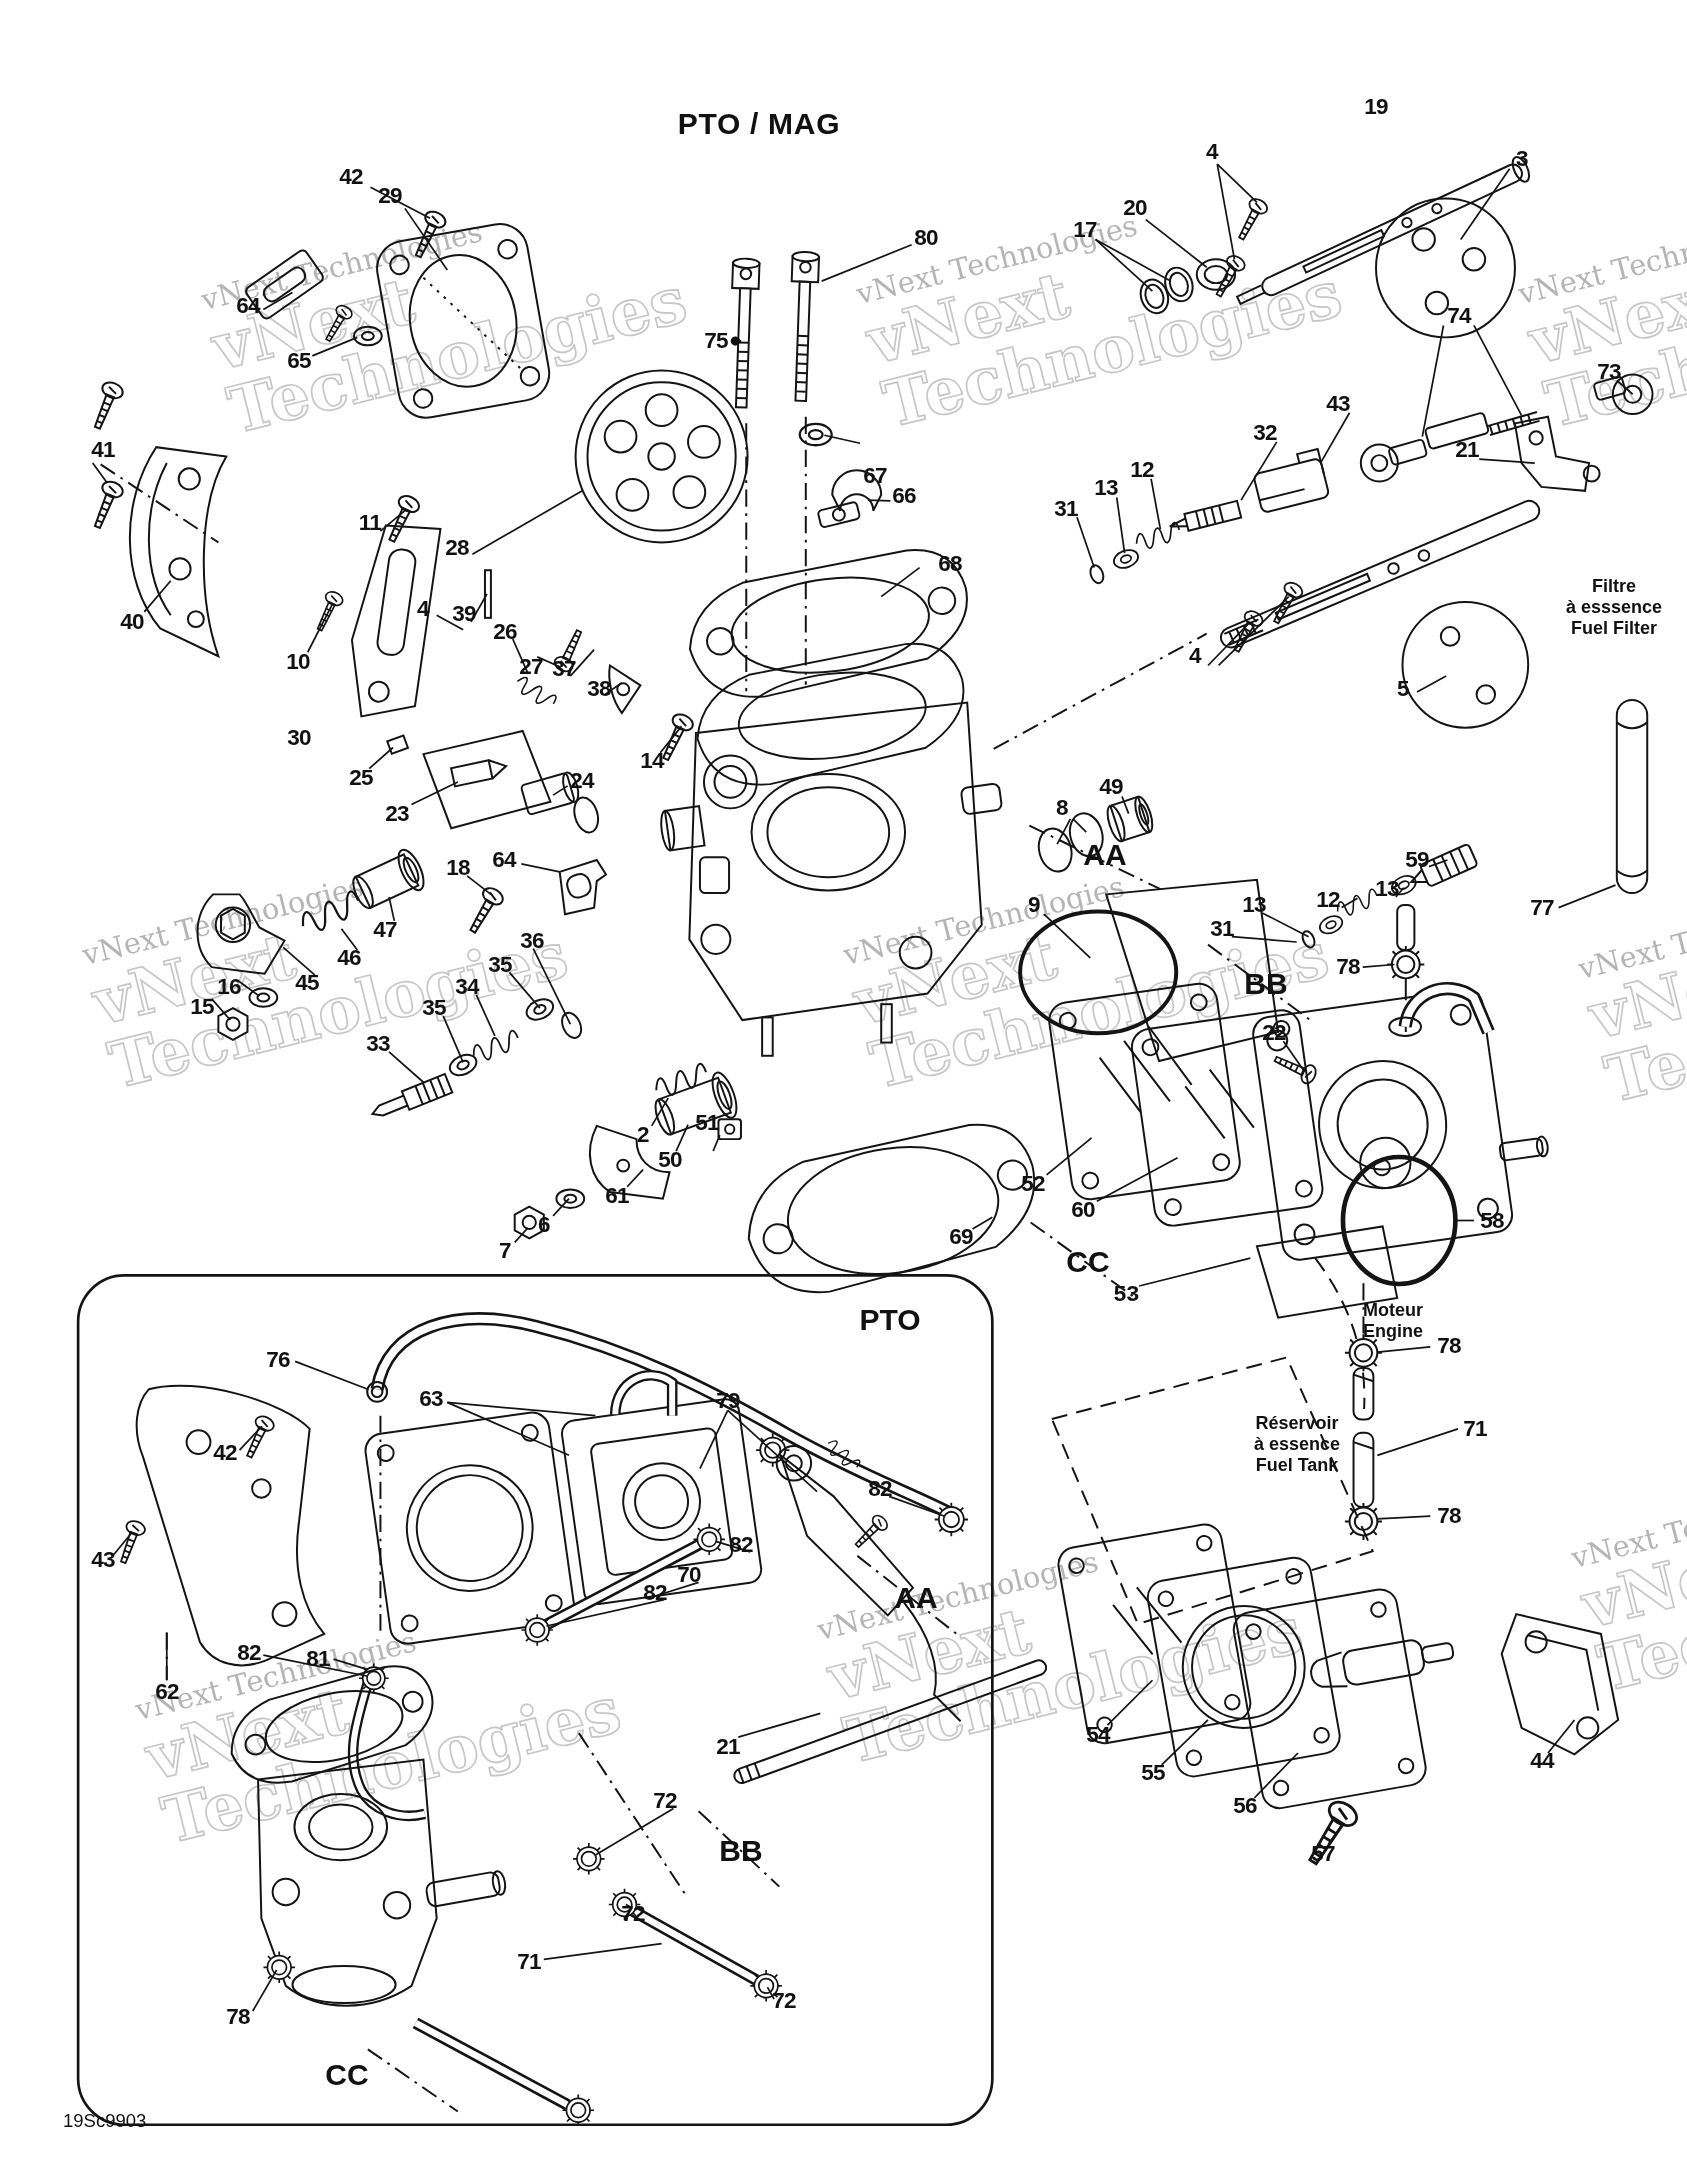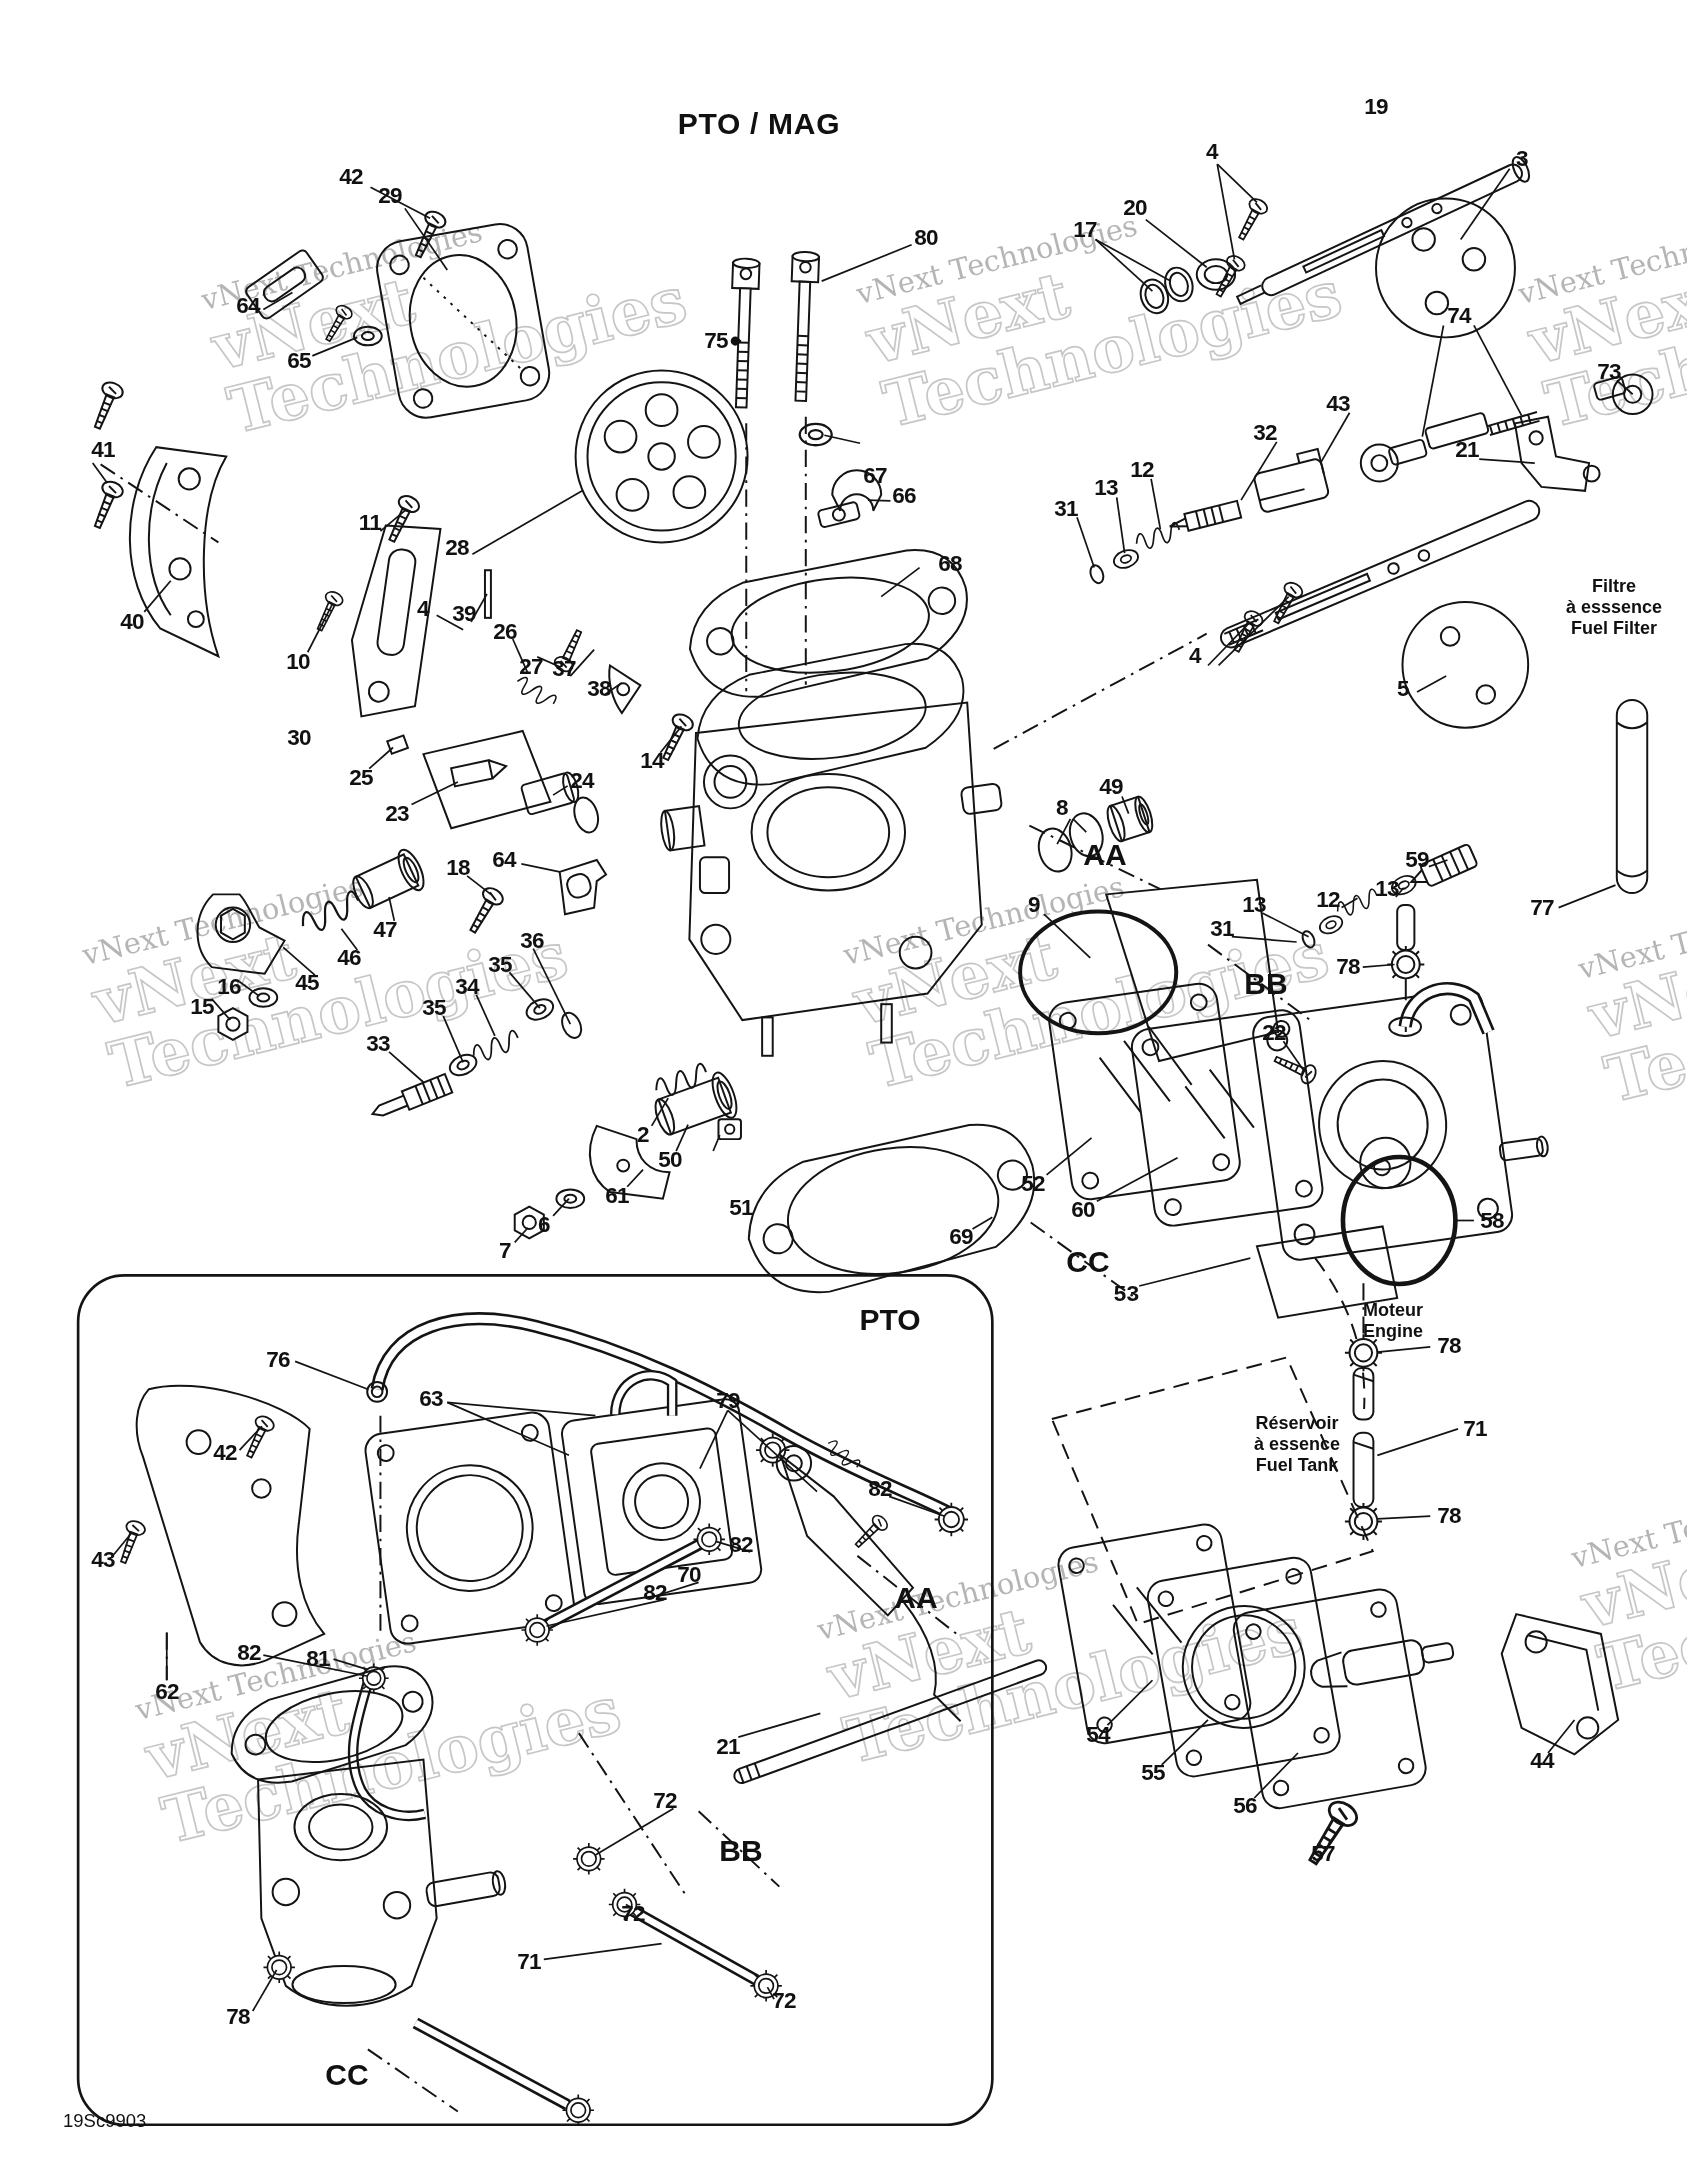--- a/index.html
+++ b/index.html
@@ -734,21 +734,21 @@
       <div class="callout" style="left: 1542px; top: 908px;">77</div>
       <div class="callout" style="left: 1348px; top: 967px;">78</div>
       <div class="callout" style="left: 1274px; top: 1033px;">22</div>
       <div class="callout" style="left: 1492px; top: 1221px;">58</div>
       <div class="callout" style="left: 1033px; top: 1184px;">52</div>
       <div class="callout" style="left: 1083px; top: 1210px;">60</div>
       <div class="callout" style="left: 1126px; top: 1295px; font-family: Liberation Mono, monospace;">53</div>
       <div class="callout" style="left: 961px; top: 1237px;">69</div>
       <div class="callout" style="left: 643px; top: 1135px;">2</div>
       <div class="callout" style="left: 670px; top: 1160px;">50</div>
-      <div class="callout" style="left: 707px; top: 1208px; margin-left: 34px;">51</div>
+      <div class="callout" style="left: 707px; top: 1123px;">51</div>
       <div class="callout" style="left: 617px; top: 1196px;">61</div>
       <div class="callout" style="left: 544px; top: 1225px;">6</div>
       <div class="callout" style="left: 505px; top: 1251px;">7</div>
       <div class="callout" style="left: 524px; top: 941px; margin-left: 8px;">36</div>
       <div class="callout" style="left: 500px; top: 965px;">35</div>
       <div class="callout" style="left: 467px; top: 987px;">34</div>
       <div class="callout" style="left: 434px; top: 1008px;">35</div>
       <div class="callout" style="left: 378px; top: 1044px;">33</div>
       <div class="callout" style="left: 458px; top: 868px;">18</div>
       <div class="callout" style="left: 504px; top: 860px;">64</div>

